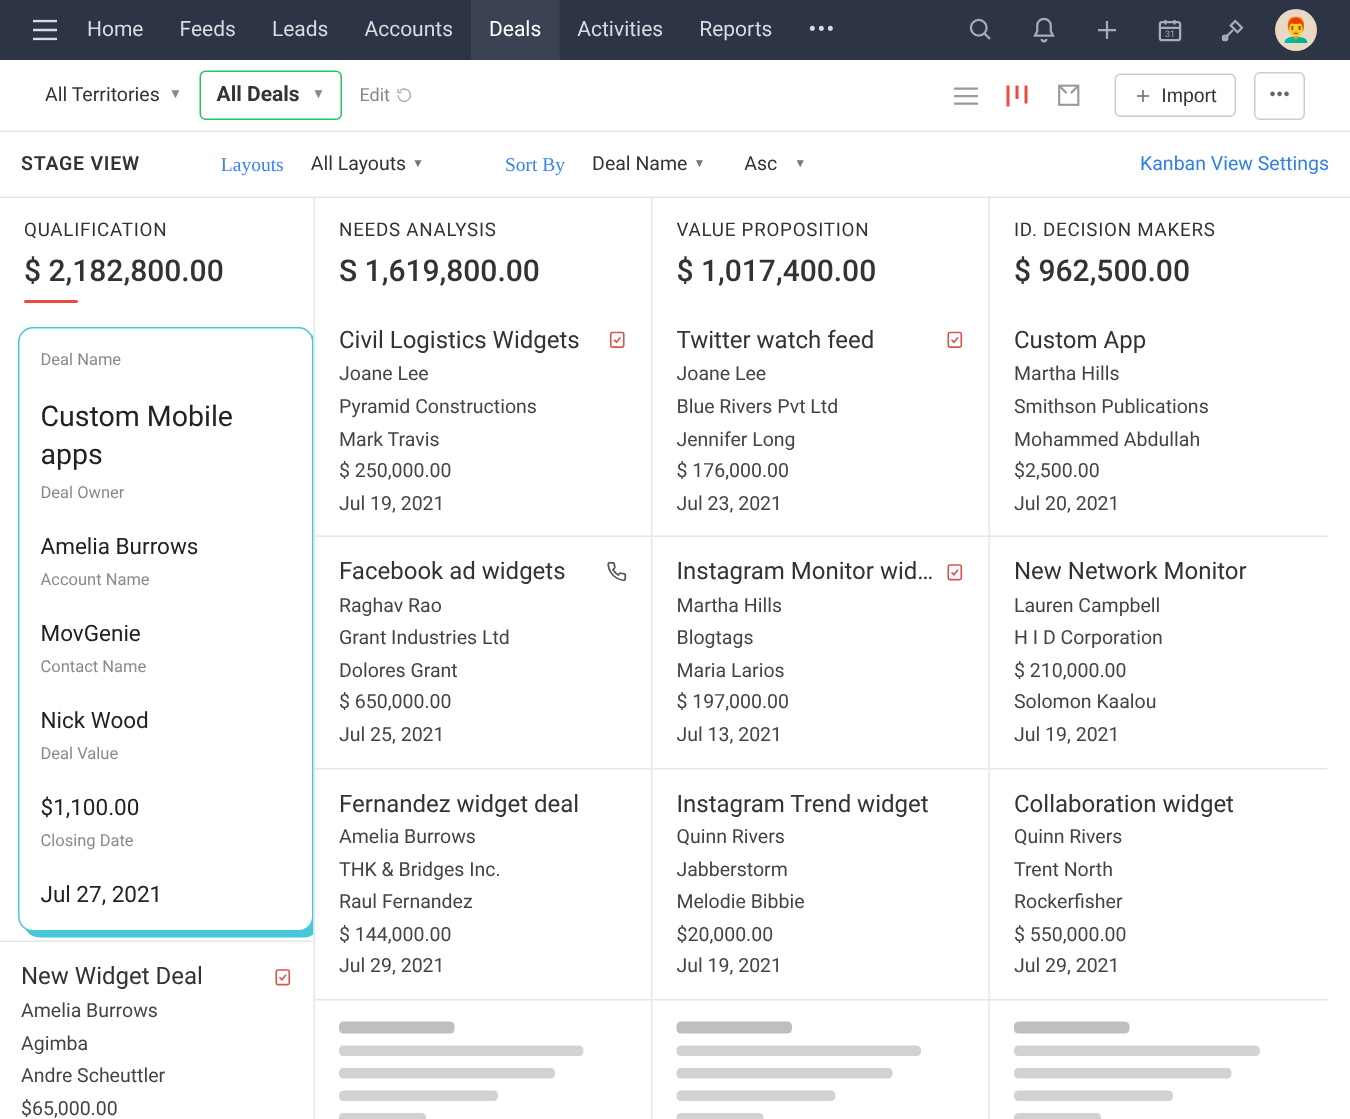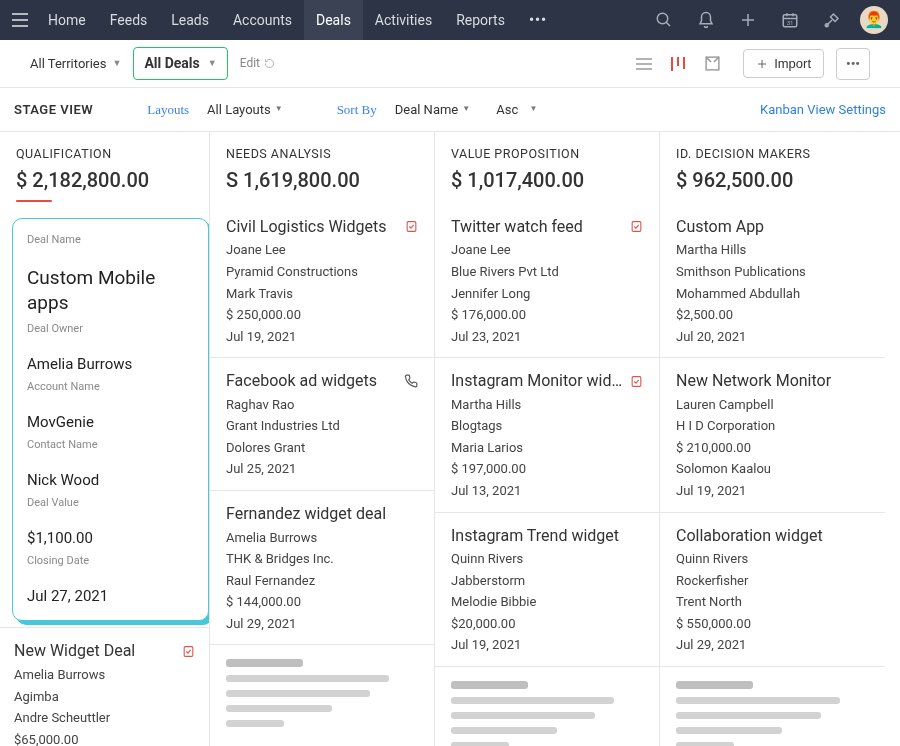--- a/index.html
+++ b/index.html
@@ -16,21 +16,21 @@
   *{box-sizing:border-box;}
   html,body{margin:0;padding:0;}
   body{
     width:900px;height:746px;overflow:hidden;
     font-family:-apple-system,BlinkMacSystemFont,"Segoe UI",Roboto,Helvetica,Arial,sans-serif;
     font-size:13px;color:var(--text);background:#fff;line-height:1.35;
   }
   
   .topnav{
     background:var(--navy);color:#d8dbe0;height:40px;
-    display:flex;align-items:center;padding:0 6px;gap:2px;
+    display:flex;align-items:center;padding:0 16px;gap:2px;
   }
   .topnav .hamburger{width:28px;height:40px;display:flex;align-items:center;justify-content:center;cursor:pointer;}
   .topnav .nav-item{
     padding:0 12px;height:40px;line-height:40px;font-size:14px;cursor:pointer;white-space:nowrap;
   }
   .topnav .nav-item.active{background:var(--navy-active);color:#fff;}
   .topnav .more-dots{padding:0 10px;font-weight:bold;letter-spacing:1px;}
   .topnav .spacer{flex:1;}
   .topnav .icon-btn{
     width:40px;height:40px;display:flex;align-items:center;justify-content:center;cursor:pointer;color:#a6acb8;
@@ -328,20 +328,21 @@
             <span class="deal-title">Facebook ad widgets</span>
             <span class="phone-icon">
               <svg width="14" height="14" viewBox="0 0 24 24" fill="none" stroke="#555" stroke-width="2">
                 <path d="M22 17v3a2 2 0 0 1-2.2 2 19 19 0 0 1-8.3-3 19 19 0 0 1-6-6A19 19 0 0 1 2.5 4.2 2 2 0 0 1 4.5 2h3a2 2 0 0 1 2 1.7l.5 3a2 2 0 0 1-.5 1.8L8 10a16 16 0 0 0 6 6l1.5-1.5a2 2 0 0 1 1.8-.5l3 .5A2 2 0 0 1 22 17z"></path>
               </svg>
             </span>
           </div>
           <div class="line">Raghav Rao</div>
           <div class="line">Grant Industries Ltd</div>
           <div class="line">Dolores Grant</div>
+          <div class="line">$ 650,000.00</div>
           <div class="line">Jul 25, 2021</div>
         </div>
         <div class="card">
           <div class="title-row">
             <span class="deal-title">Fernandez widget deal</span>
           </div>
           <div class="line">Amelia Burrows</div>
           <div class="line">THK &amp; Bridges Inc.</div>
           <div class="line">Raul Fernandez</div>
           <div class="line">$ 144,000.00</div>
@@ -437,22 +438,22 @@
           <div class="line">H I D Corporation</div>
           <div class="line">$ 210,000.00</div>
           <div class="line">Solomon Kaalou</div>
           <div class="line">Jul 19, 2021</div>
         </div>
         <div class="card">
           <div class="title-row">
             <span class="deal-title">Collaboration widget</span>
           </div>
           <div class="line">Quinn Rivers</div>
+          <div class="line">Trent North</div>
           <div class="line">Rockerfisher</div>
-          <div class="line">Trent North</div>
           <div class="line">$ 550,000.00</div>
           <div class="line">Jul 29, 2021</div>
         </div>
         <div class="skel">
           <div class="sk-line dark" style="width:40%"></div>
           <div class="sk-line" style="width:85%"></div>
           <div class="sk-line" style="width:75%"></div>
           <div class="sk-line" style="width:55%"></div>
           <div class="sk-line" style="width:30%"></div>
         </div>

